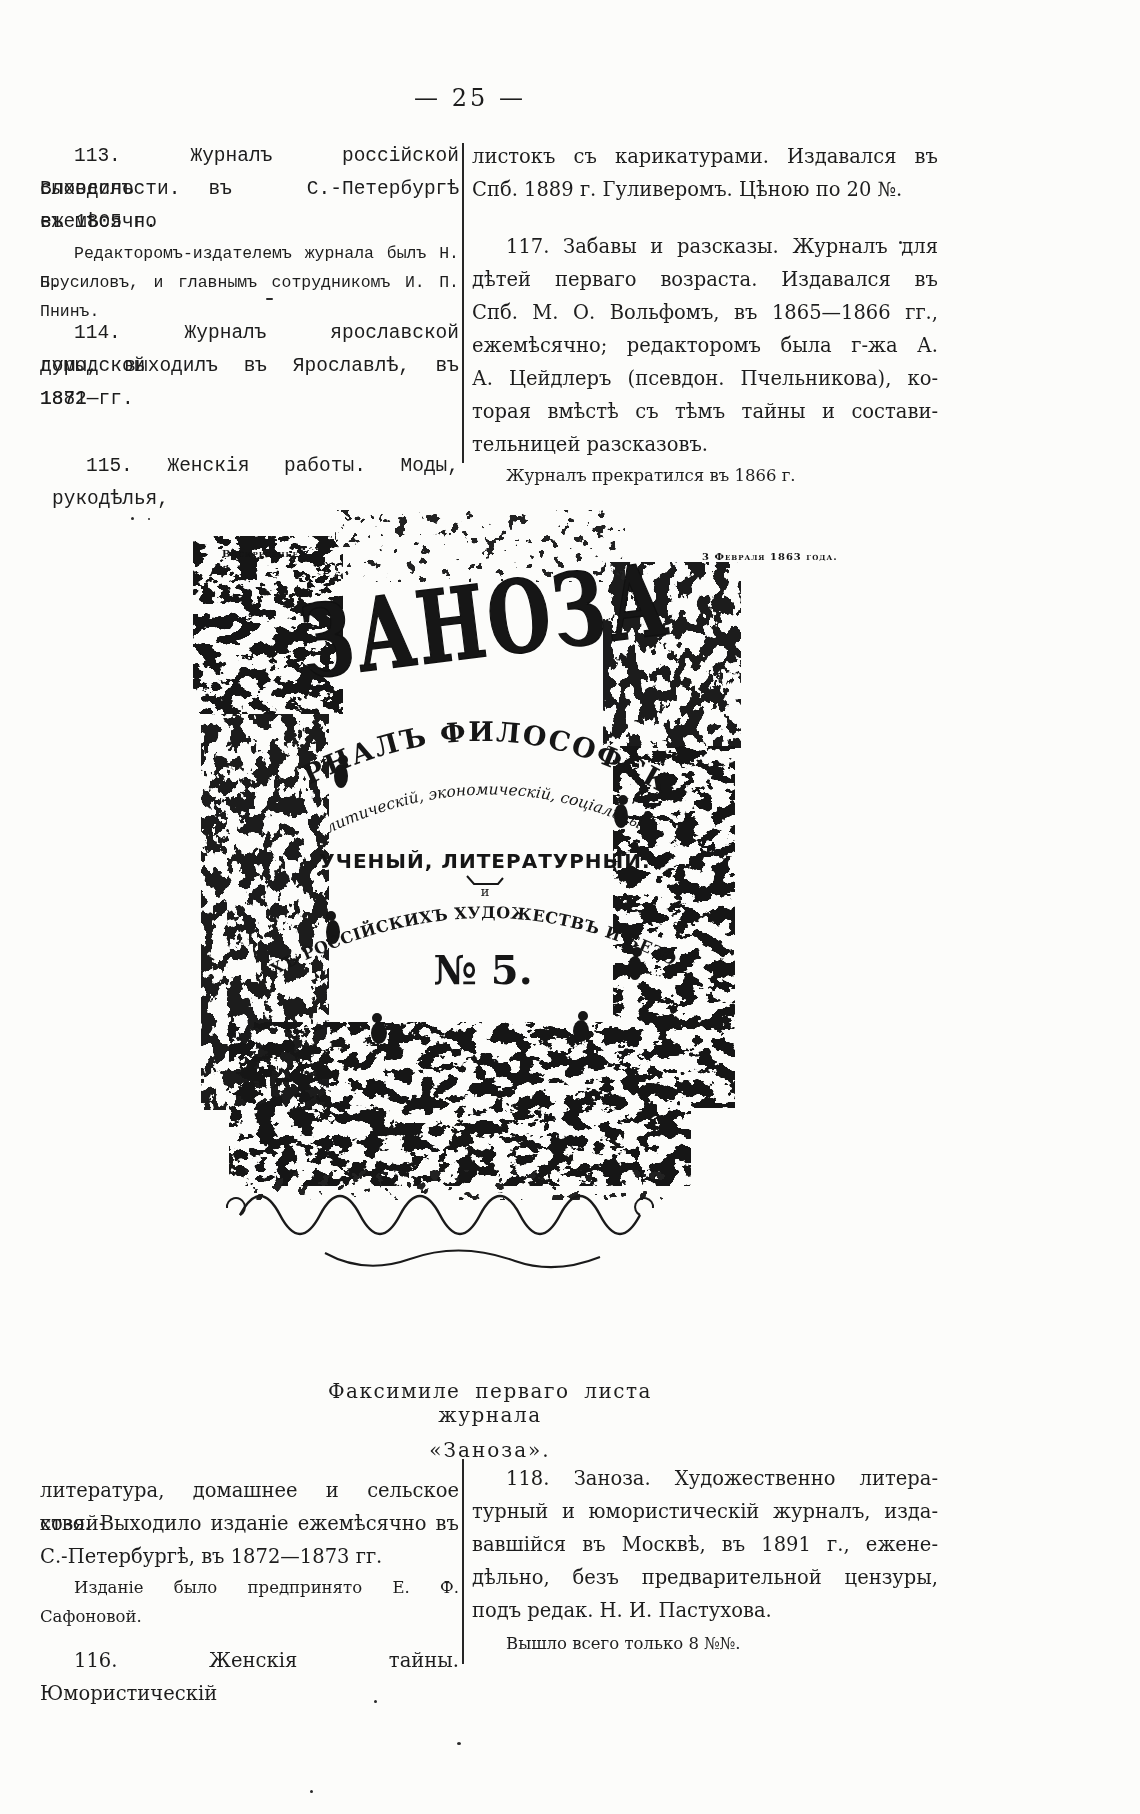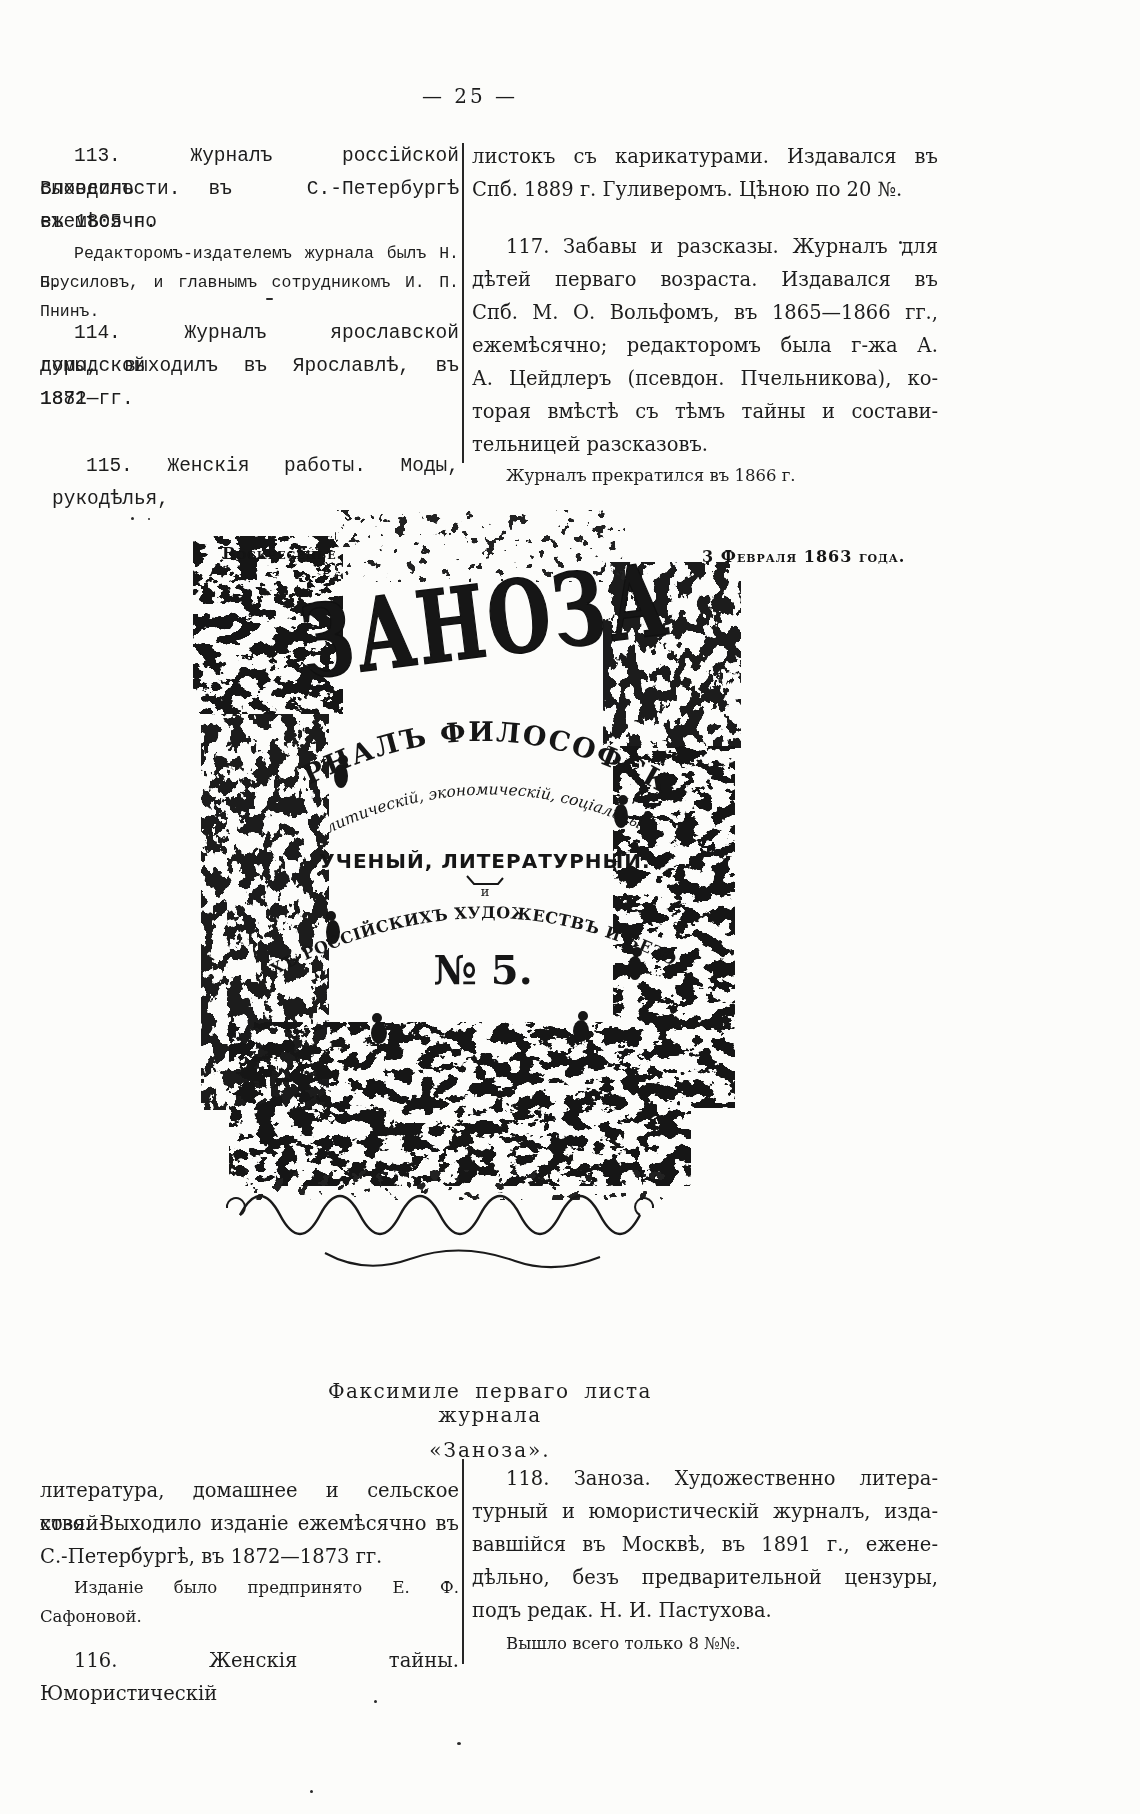--- a/index.html
+++ b/index.html
@@ -1,29 +1,29 @@
 <!DOCTYPE html>
 <html><head>
 <meta charset="utf-8">
 <style>
   html,body{margin:0;padding:0;background:#d8d8d4;}
   #page{position:relative;width:1140px;height:1814px;margin:0 auto;background:#fcfcfa;
         color:#1d1d1d;font-family:"DejaVu Serif",serif;overflow:hidden;}
   .abs{position:absolute;}
   #page-number{position:absolute;top:84px;left:0;width:940px;text-align:center;
-               font-size:20px;letter-spacing:3px;color:#1d1d1d;}
+               font-size:24px;letter-spacing:3px;color:#1d1d1d;}
   .col{position:absolute;}
   .ln{text-align:justify;text-align-last:justify;}
   .ln.end{text-align-last:left;}
   .ln.ind{text-indent:34px;}
   .body-ln{font-size:19.5px;line-height:33px;height:33px;}
   .note-ln{font-size:16.5px;line-height:29px;height:29px;}
   .divider{position:absolute;width:2px;background:#262626;}
   .facs-label{position:absolute;font-family:"DejaVu Serif",serif;font-weight:700;
-              font-size:16px;line-height:14px;font-variant:small-caps;
+              font-size:10px;line-height:14px;font-variant:small-caps;
               letter-spacing:1px;color:#141414;}
   #caption{position:absolute;top:1379px;left:280px;width:420px;text-align:center;
            font-size:20px;letter-spacing:1.5px;word-spacing:7px;color:#1d1d1d;}
   #caption .cap2{margin-top:11px;letter-spacing:2px;word-spacing:2px;}
   .speck{position:absolute;background:#2a2a2a;border-radius:50%;}
   .speck.dash{border-radius:1px;}
   svg text{fill:#161616;}
 </style>
 </head>
 <body>

